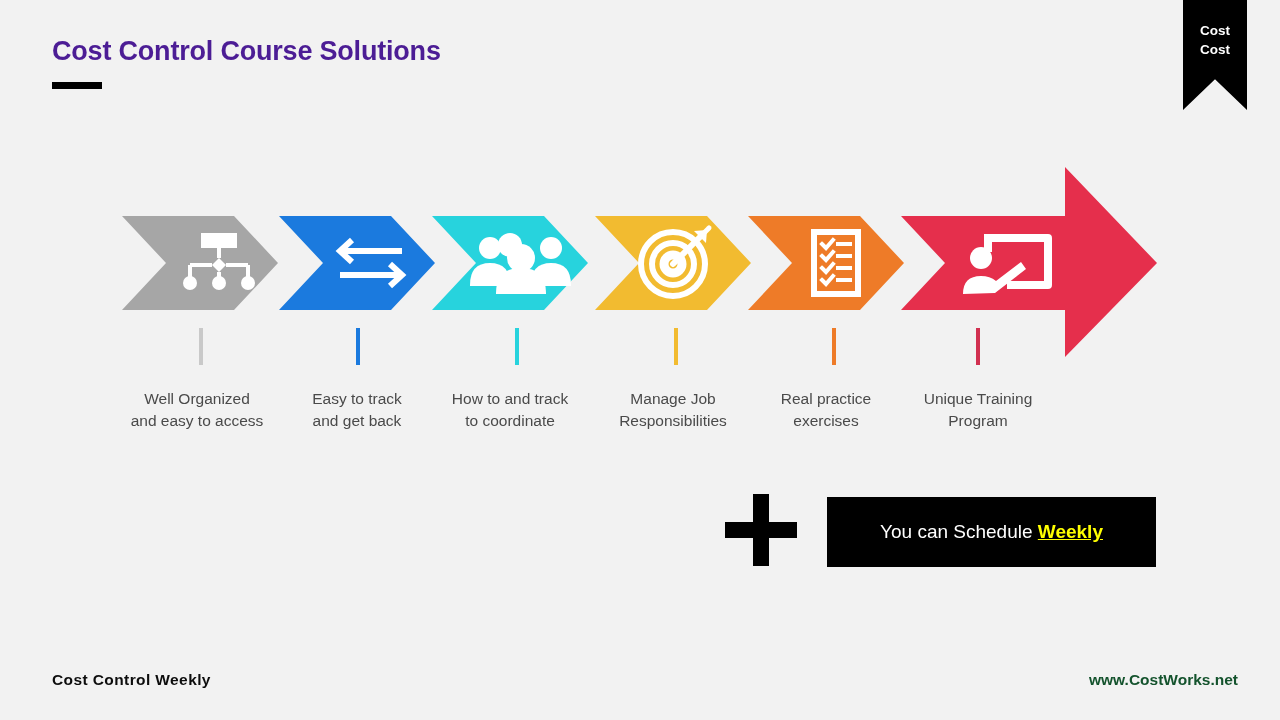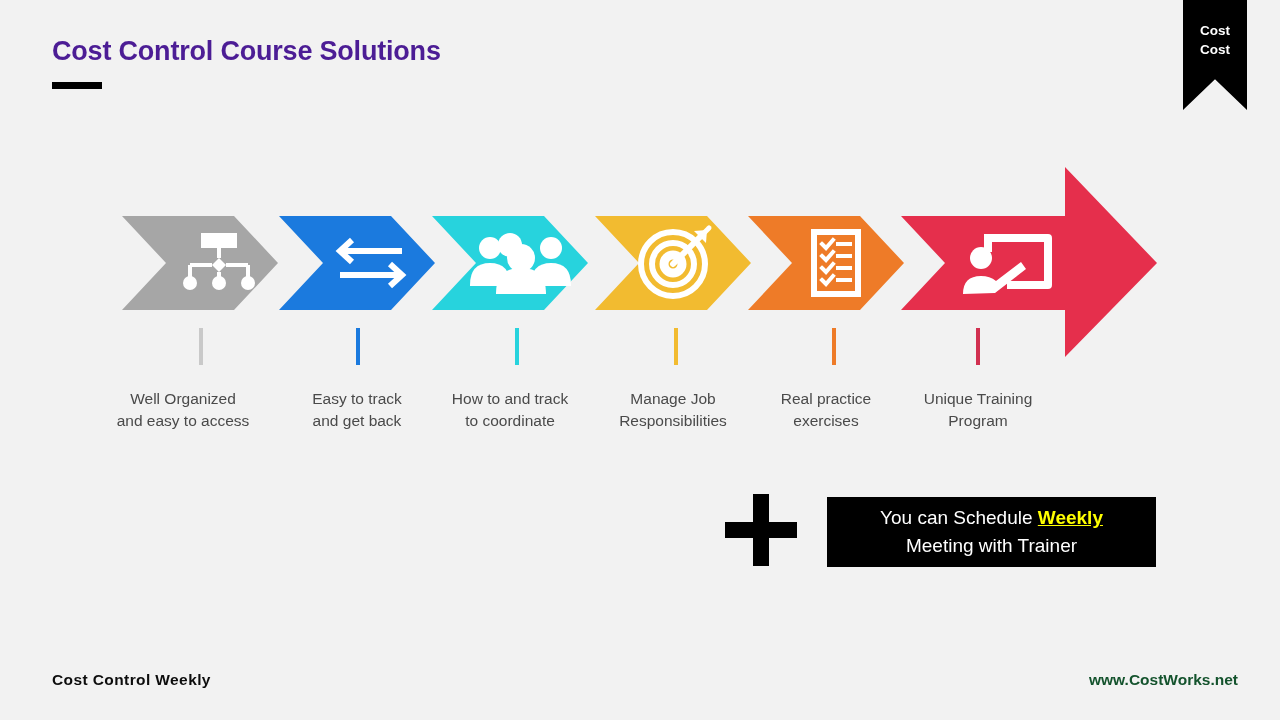--- a/index.html
+++ b/index.html
@@ -253,37 +253,36 @@
 </svg>
 </div>
 
 <div class="step-tick" style="left:199px;  background:#c9c9c9;"></div>
 <div class="step-tick" style="left:356px;  background:#1b7ade;"></div>
 <div class="step-tick" style="left:515px;  background:#27d3dd;"></div>
 <div class="step-tick" style="left:674px;  background:#f2bb30;"></div>
 <div class="step-tick" style="left:832px;  background:#ee7b28;"></div>
 <div class="step-tick" style="left:976px;  background:#d13050;"></div>
 
-<div class="step-label" style="left:73px;  width:220px;">Well Organized
+<div class="step-label" style="left:87px;  width:220px;">Well Organized
 and easy to access</div>
 <div class="step-label" style="left:257px; width:200px;">Easy to track
 and get back</div>
 <div class="step-label" style="left:410px; width:200px;">How to and track
 to coordinate</div>
 <div class="step-label" style="left:573px; width:200px;">Manage Job
 Responsibilities</div>
 <div class="step-label" style="left:726px; width:200px;">Real practice
 exercises</div>
 <div class="step-label" style="left:878px; width:200px;">Unique Training
 Program</div>
 
 <div id="plus-sign">
   <div class="bar-h"></div>
   <div class="bar-v"></div>
 </div>
 
 <div id="callout-box">
   <div id="callout-line-1"><span>You can Schedule </span><span id="callout-highlight">Weekly</span></div>
-  <div id="callout-line-2">Meeting with Trainer</div>
 </div>
 
 <div id="footer-left">Cost Control  Weekly</div>
 <div id="footer-right">www.CostWorks.net</div>
 
 </body></html>

